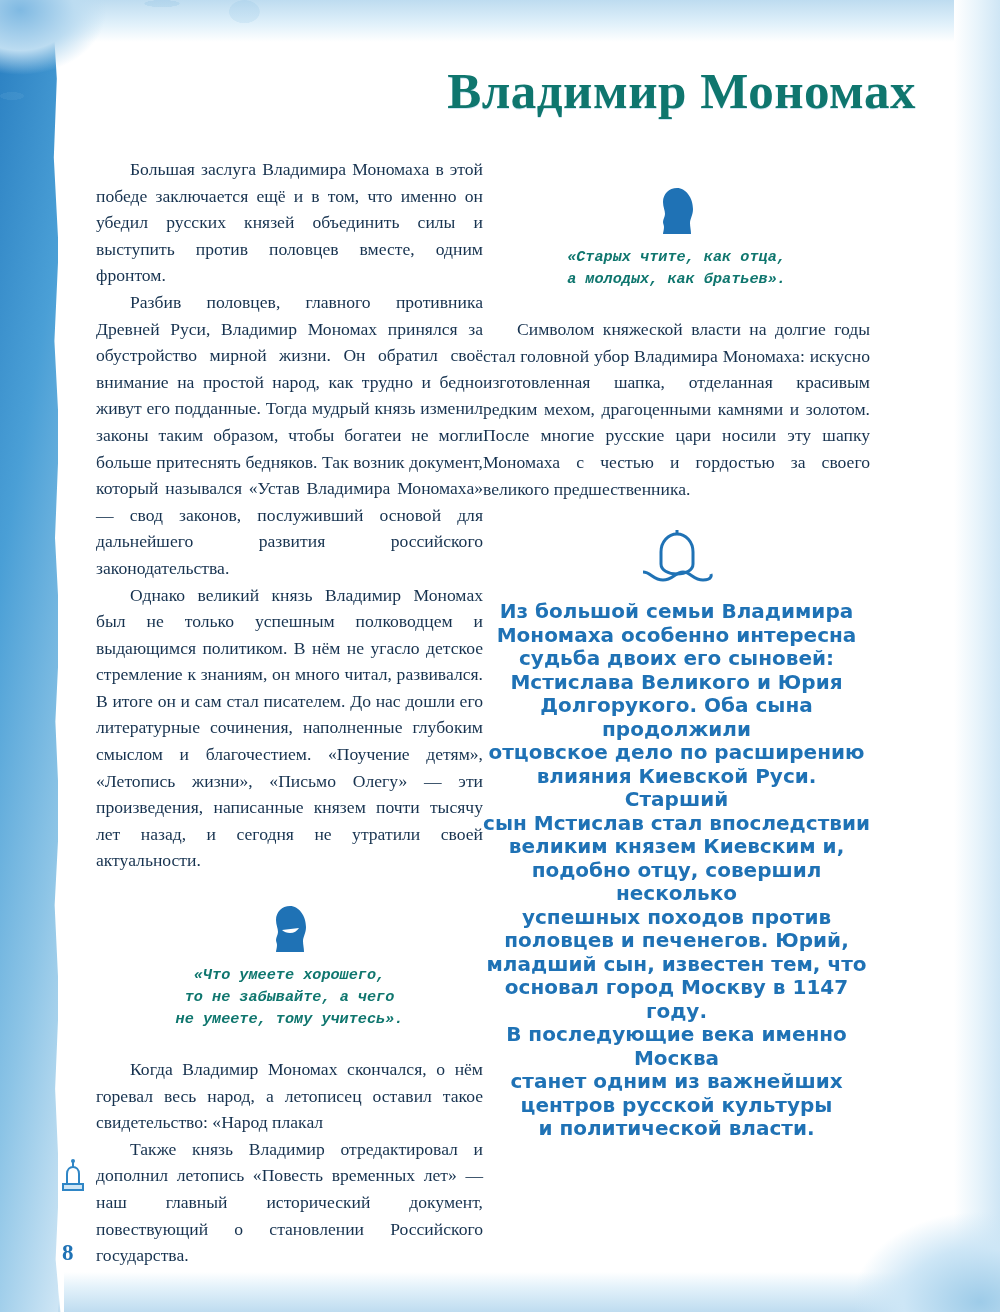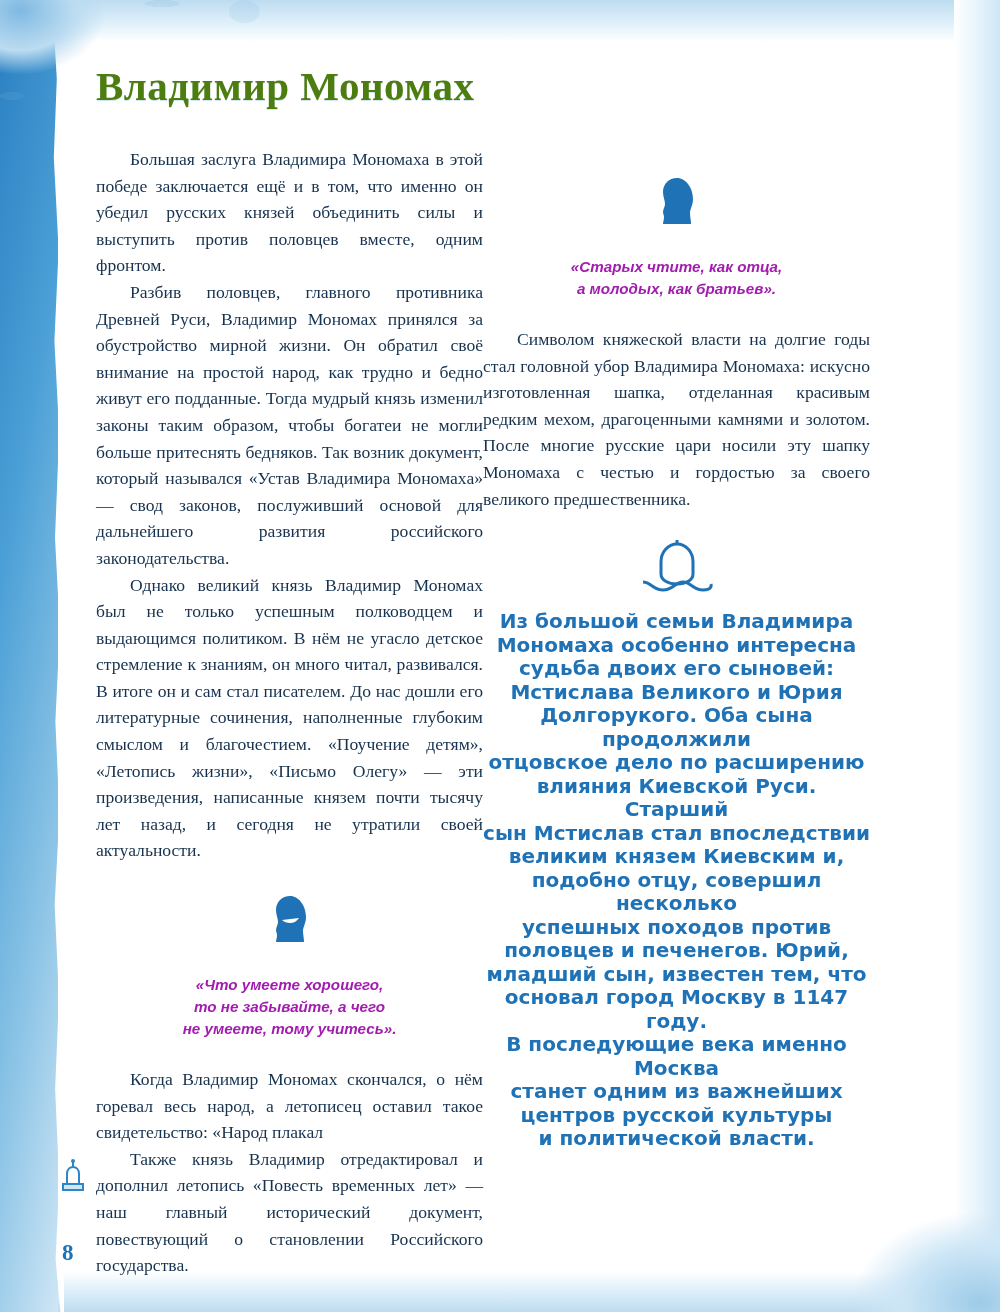--- a/index.html
+++ b/index.html
@@ -79,25 +79,25 @@
   }
 
   
   .content {
     position: absolute;
     left: 96px;
     top: 62px;
     width: 820px;
   }
   .title {
-    text-align: left;
-    color: #4d7c0f;
+    text-align: right;
+    color: #0f766e;
     font-family: "Liberation Serif", serif;
     font-weight: bold;
-    font-size: 41px;
+    font-size: 51px;
     letter-spacing: .5px;
     margin: 0 0 36px 0;
     text-shadow: 0 1px 0 #cfe6f5;
   }
 
   .columns {
     display: flex;
   }
   .col {
     width: 387px;
@@ -112,27 +112,27 @@
     hyphens: auto;
   }
   p.body + p.body { margin-top: 0; }
 
   
   .quote-block {
     margin: 30px 0 26px 0;
     text-align: center;
   }
   .quote-text {
-    color: #a21caf;
-    font-family: Liberation Sans, sans-serif;
+    color: #0f766e;
+    font-family: Liberation Mono, monospace;
     font-weight: bold;
     font-style: italic;
     font-size: 15.2px;
     line-height: 22px;
-    margin-top: 28px;
+    margin-top: 8px;
     white-space: pre-line;
   }
   .icon-head svg, .icon-cap svg { display: block; margin: 0 auto; }
 
   .fact-block {
     margin: 26px 0 0 0;
     text-align: center;
   }
   .fact-text {
     color: #1f72b5;

